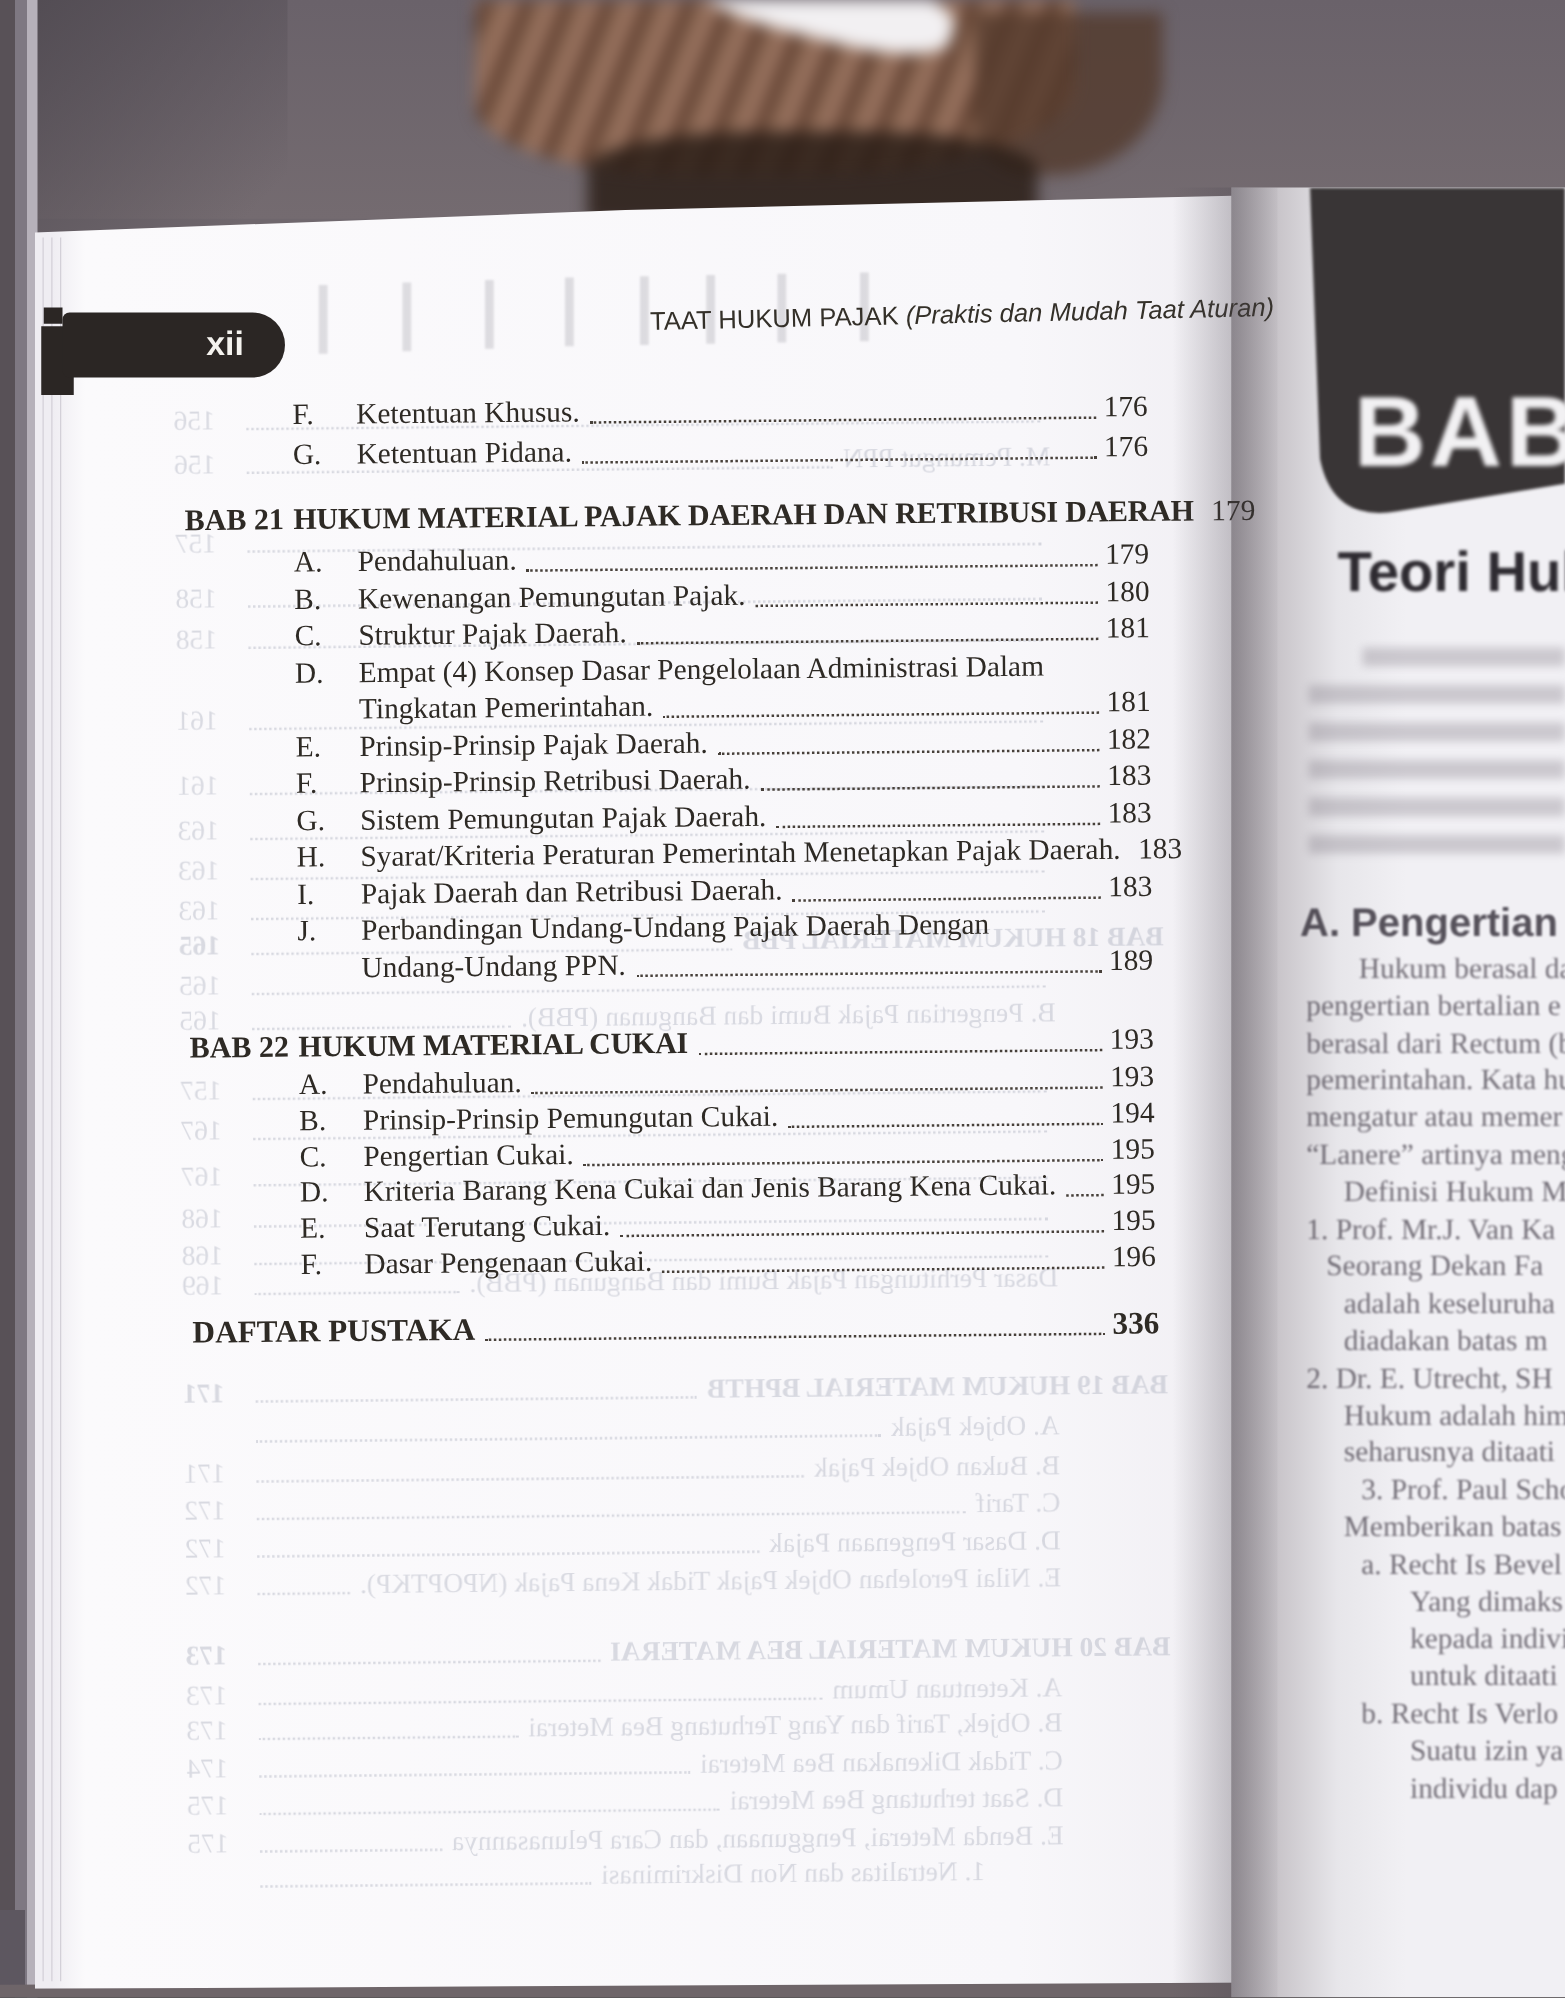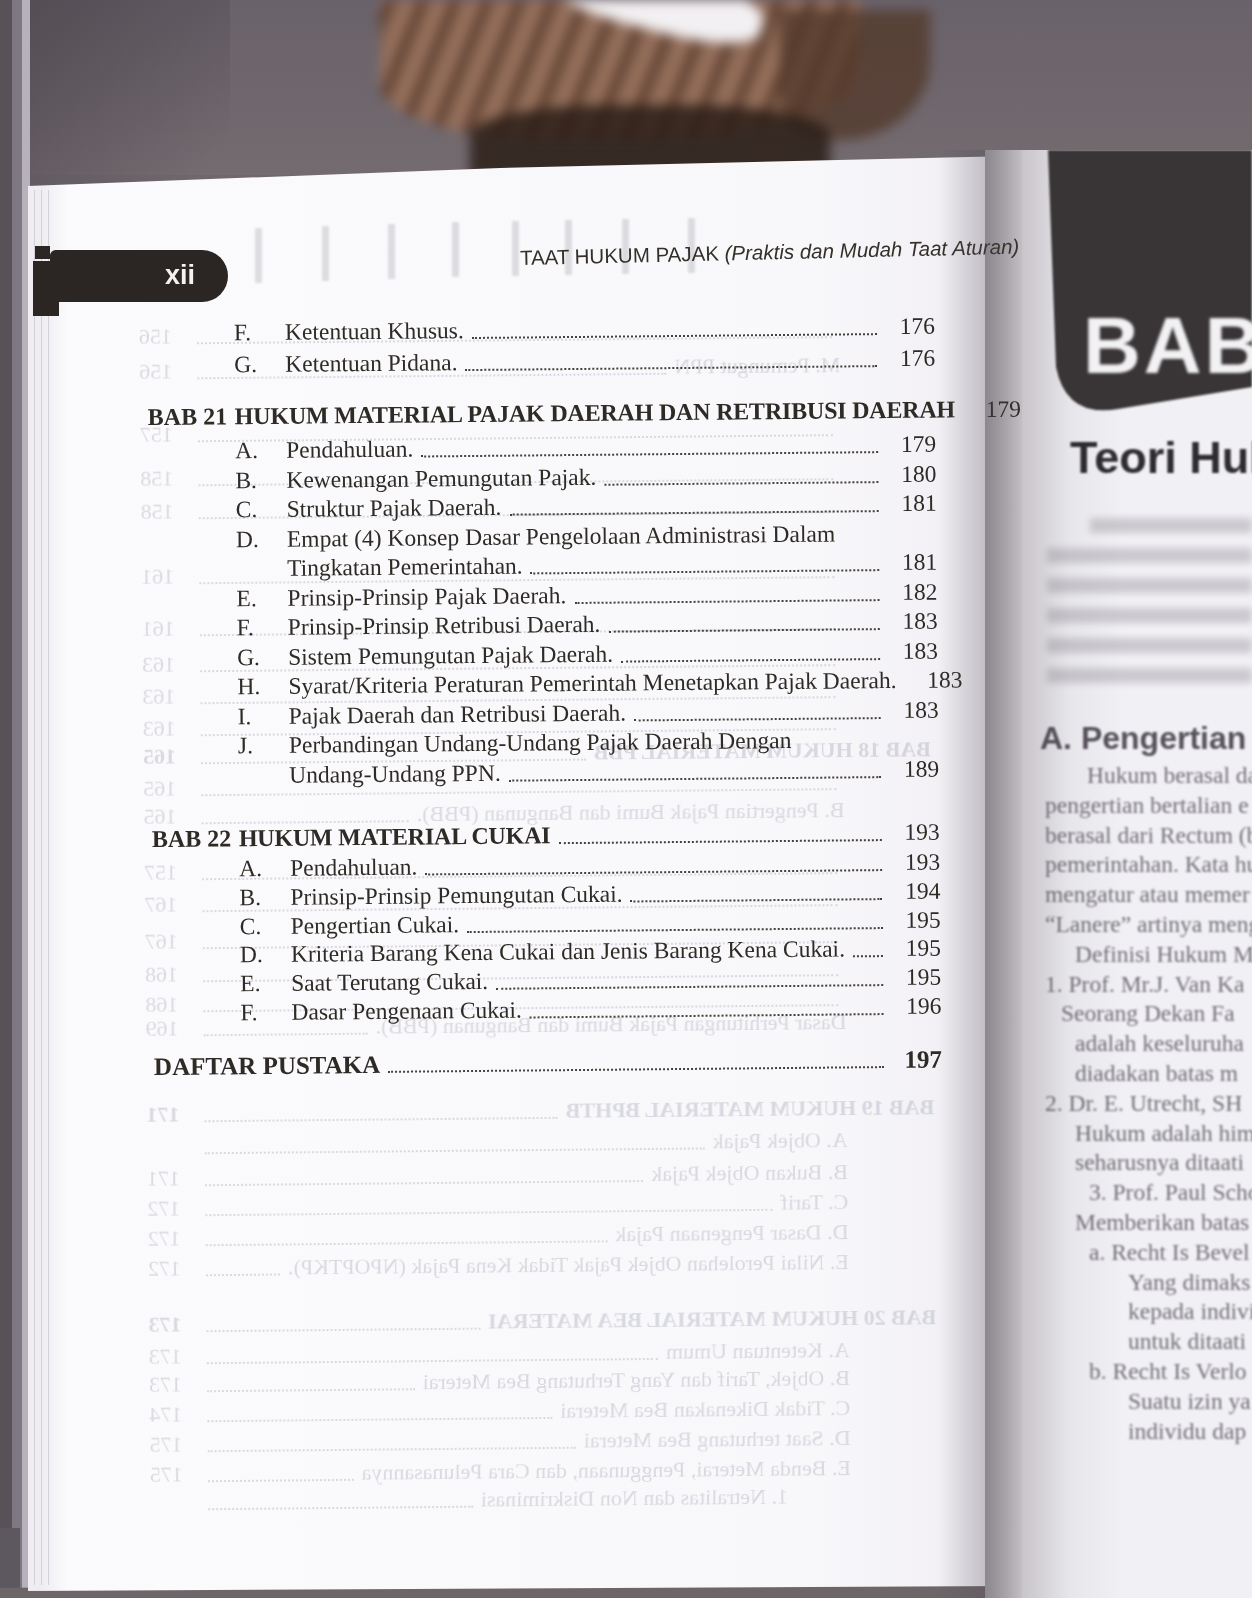--- a/index.html
+++ b/index.html
@@ -46,21 +46,21 @@
   
   .toc-layer{position:absolute;left:0;top:0;width:1100px;height:1598px;z-index:5;
     transform:rotate(-0.55deg);transform-origin:160px 650px;color:#2e2a25;}
   .trow{position:absolute;left:150px;width:788px;display:flex;align-items:flex-end;font-size:23.5px;line-height:27px;}
   .trow .ind{width:87px;flex:none;}
   .trow .lbl{width:51px;flex:none;}
   .trow .lbl-ch{width:87px;flex:none;font-weight:bold;font-size:24px;}
   .trow .txt{white-space:nowrap;flex:none;}
   .trow .bold{font-weight:bold;font-size:24px;letter-spacing:-0.2px;}
   .trow .lead{flex:1;border-bottom:2.6px dotted #47403a;margin:0 6px 5px 8px;min-width:0;}
-  .trow .pg{width:52px;flex:none;text-align:right;}
+  .trow .pg{width:52px;flex:none;}
   .trow.closing{font-weight:bold;font-size:25px;}
   
   .ghost-layer{position:absolute;left:0;top:0;width:1080px;height:1598px;z-index:4;
     transform:rotate(-0.55deg) scaleX(-1);transform-origin:540px 650px;
     color:#8d93a6;opacity:.30;filter:blur(.4px);}
   .grow{position:absolute;left:150px;width:788px;display:flex;align-items:flex-end;font-size:22px;line-height:25px;}
   .grow .txt{white-space:nowrap;flex:none;}
   .grow .lead{flex:1;border-bottom:2.4px dotted #8d93a6;margin:0 6px 4px 8px;min-width:0;}
   .grow .pg{width:52px;flex:none;text-align:right;}
   .grow.b{font-weight:bold;}
@@ -454,21 +454,21 @@
       <div class="trow" style="top: 1000px;">
         <span class="ind"></span>
         <span class="lbl">F.</span>
         <span class="txt">Dasar Pengenaan Cukai.</span>
         <span class="lead"></span>
         <span class="pg">196</span>
       </div>
       <div class="trow closing" style="top: 1053px;">
         <span class="txt">DAFTAR PUSTAKA</span>
         <span class="lead"></span>
-        <span class="pg">197</span>
+        <span class="pg">336</span>
       </div>
     </div>
 
   <div class="page-right">
     <svg class="banner-svg" width="267" height="300">
       <path d="M 63 0 L 267 0 L 267 237 L 133 259 Q 81 268 71 217 L 63 0 Z" fill="#393536"></path>
     </svg>
     <div class="bab">BAB</div>
     <div class="teori">Teori Huk</div>
     <div class="blurbar" style="left:105px;top:368px;width:162px"></div>

